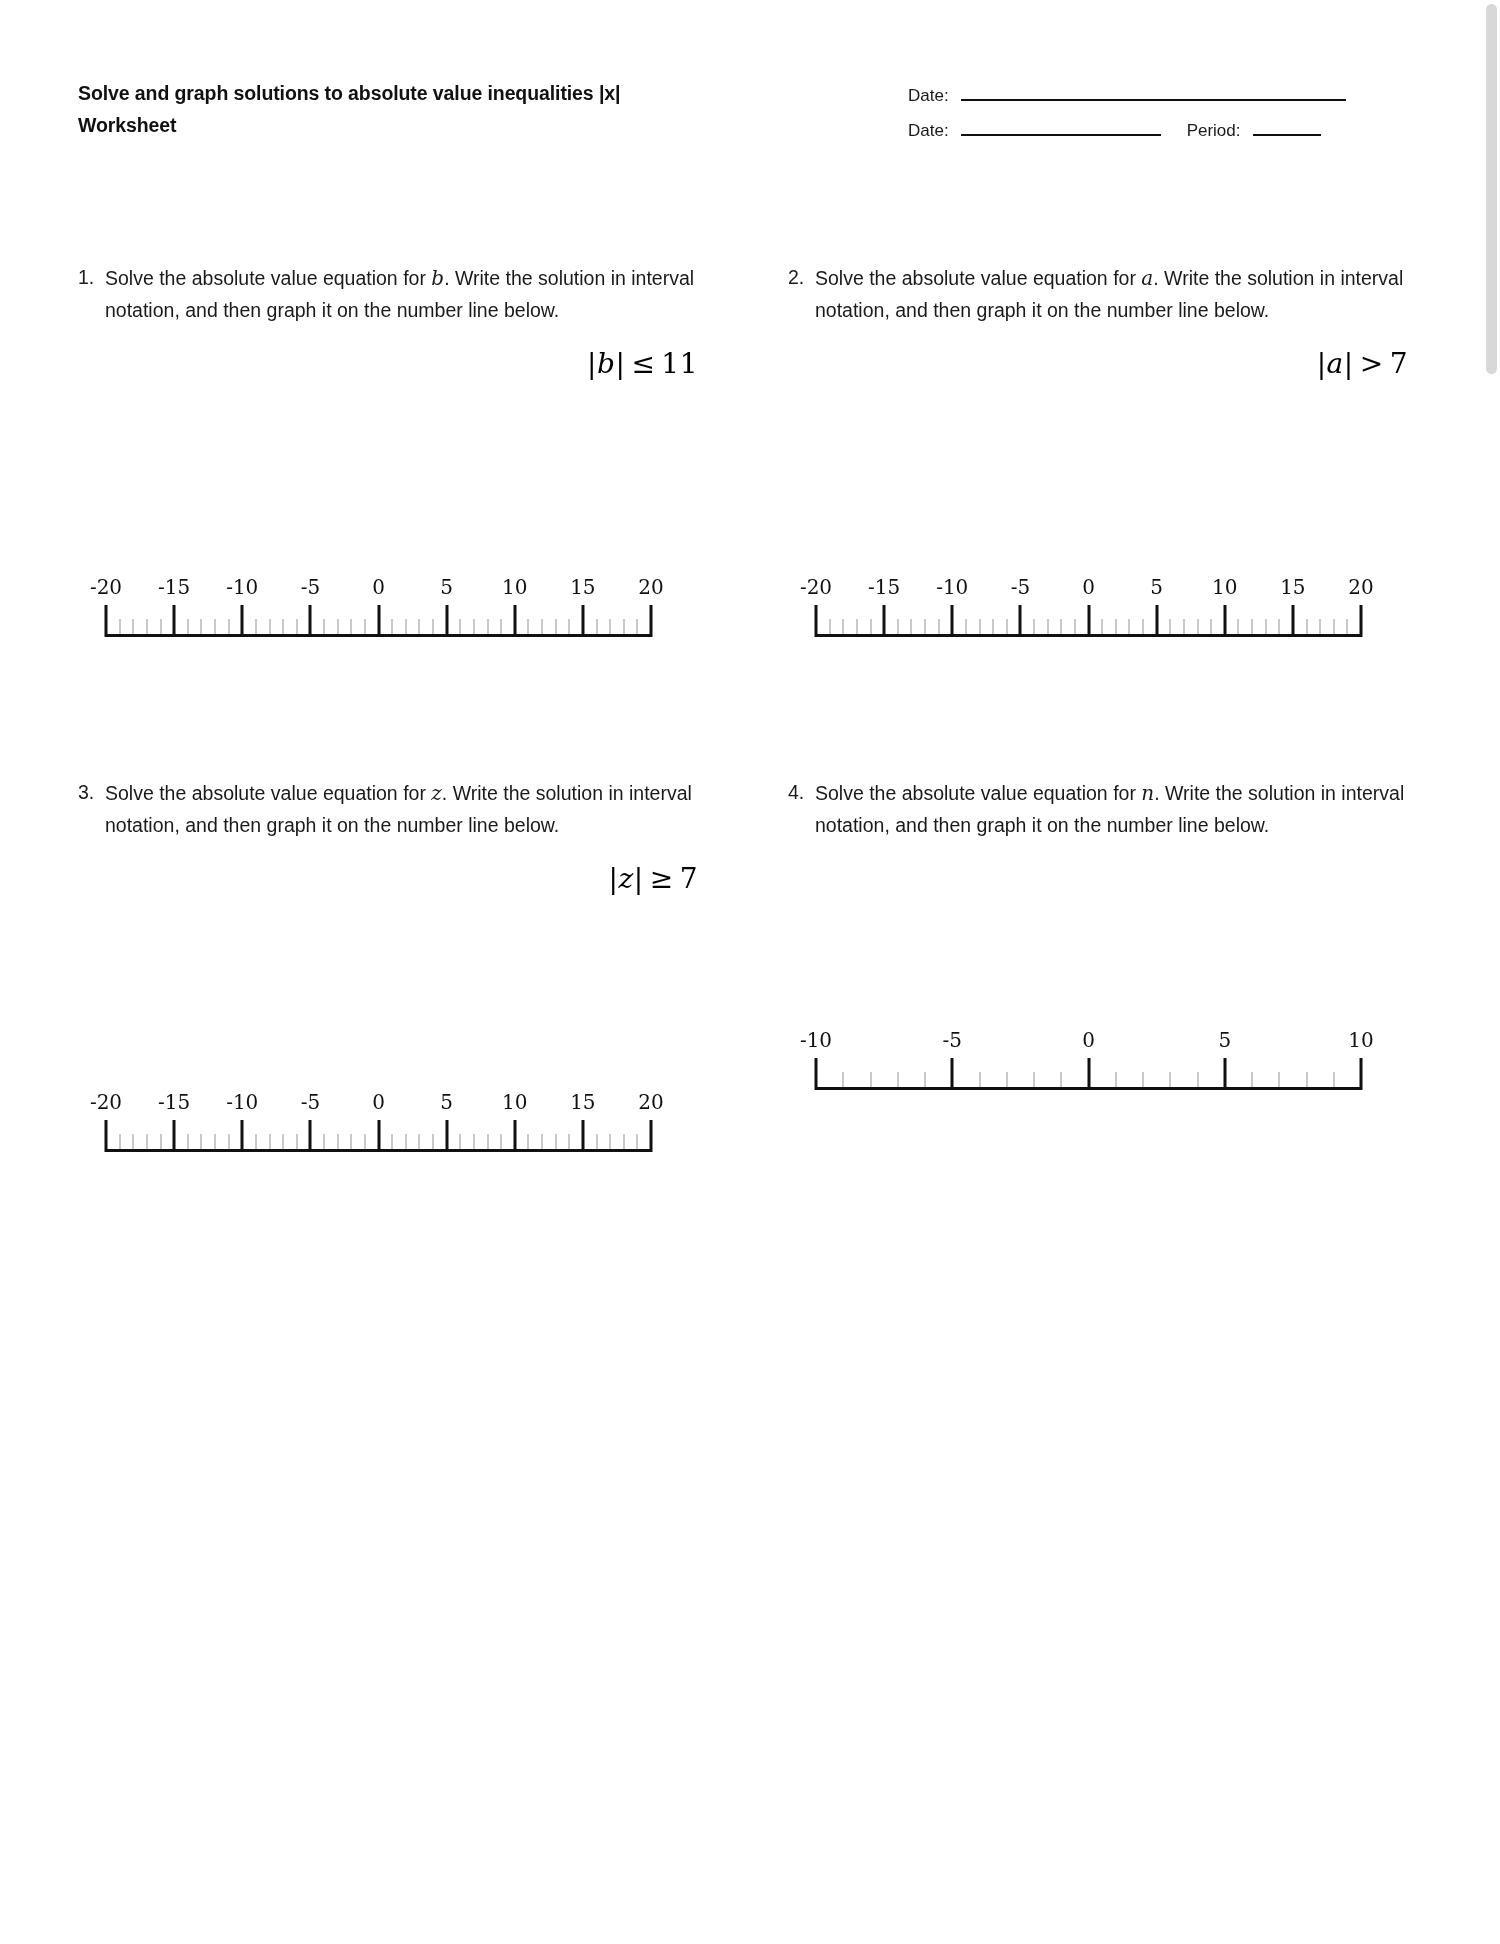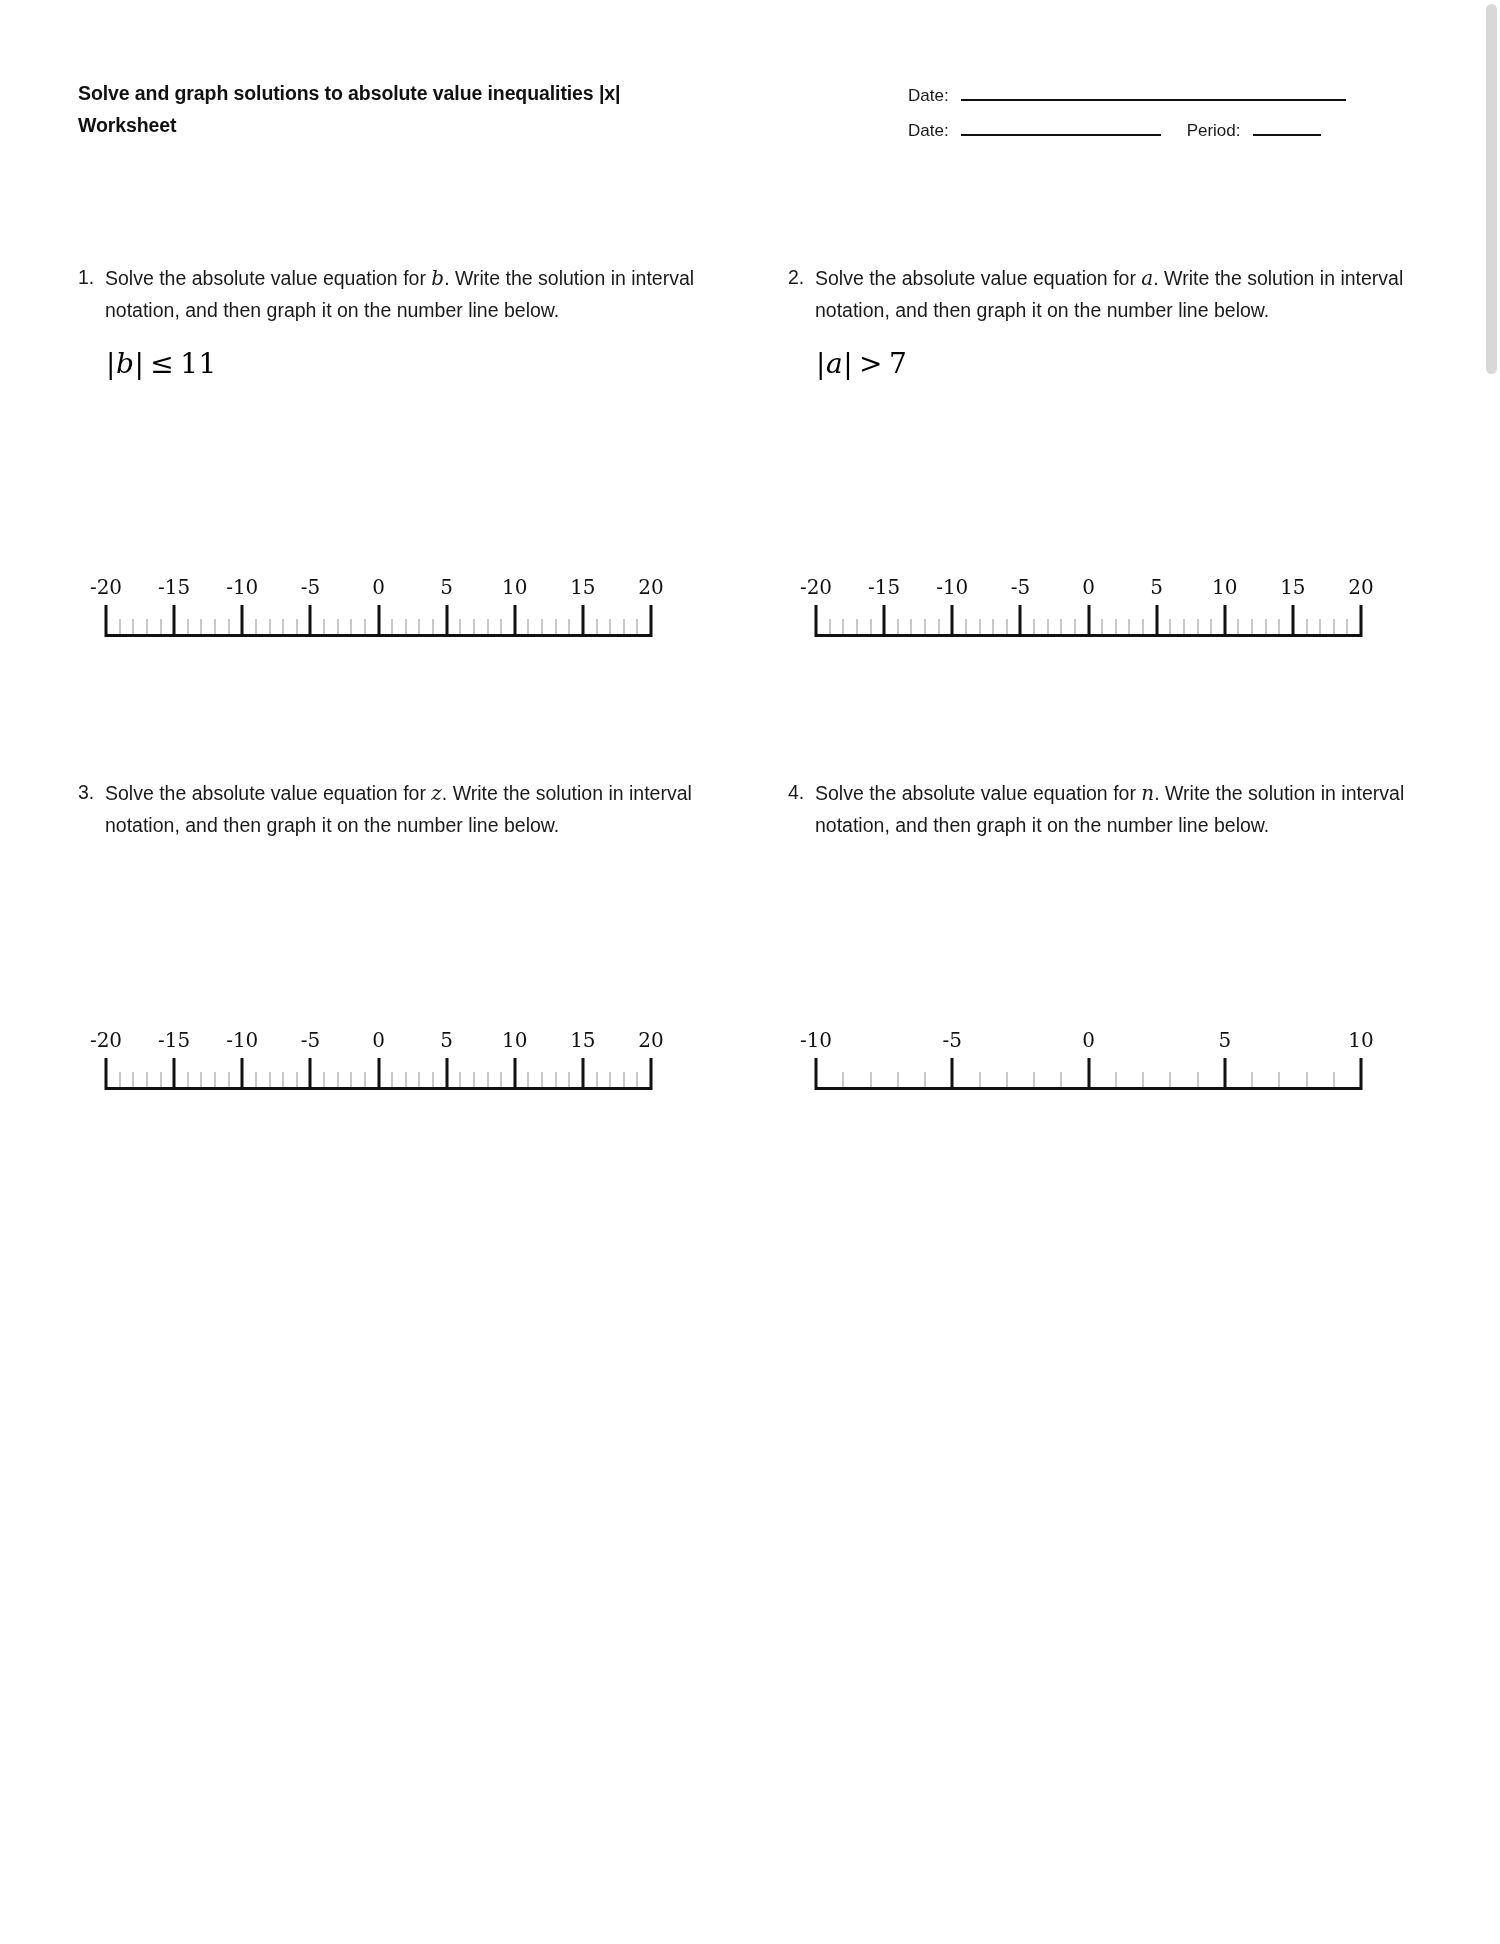--- a/index.html
+++ b/index.html
@@ -124,20 +124,21 @@
   }
 
   .expr {
     margin-top: 20px;
     margin-left: 28px;
     font-family: "DejaVu Serif", serif;
     font-size: 28px;
     letter-spacing: 0.5px;
     color: #000;
     height: 42px;
+    text-align: right;
   }
   .expr .bar { font-style: normal; }
   .expr .it  { font-style: italic; }
   .expr .op  { font-style: normal; padding: 0 6px; }
 
   
   .workspace { height: 184px; }
   .numberline {
     margin-left: 28px;
     width: 545px;
@@ -362,20 +363,23 @@
       </div>
     </div>
 
     <div class="row" style="margin-top:140px">
 
       <div class="cell">
         <div class="prompt">
           <span class="prompt-num">3.</span>
           <span class="prompt-text"><span>Solve the absolute value equation for </span><span class="var">z</span><span>. Write the solution in interval notation, and then graph it on the number line below.</span></span>
         </div>
+        <div class="expr">
+          <span class="bar">|</span><span class="it">z</span><span class="bar">|</span><span class="op">≥</span><span>7</span>
+        </div>
         <div class="workspace"></div>
         <div class="numberline">
           <div class="nl-labels">
               <div class="nl-label" style="left: 0%;">-20</div>
               <div class="nl-label" style="left: 12.5%;">-15</div>
               <div class="nl-label" style="left: 25%;">-10</div>
               <div class="nl-label" style="left: 37.5%;">-5</div>
               <div class="nl-label" style="left: 50%;">0</div>
               <div class="nl-label" style="left: 62.5%;">5</div>
               <div class="nl-label" style="left: 75%;">10</div>

